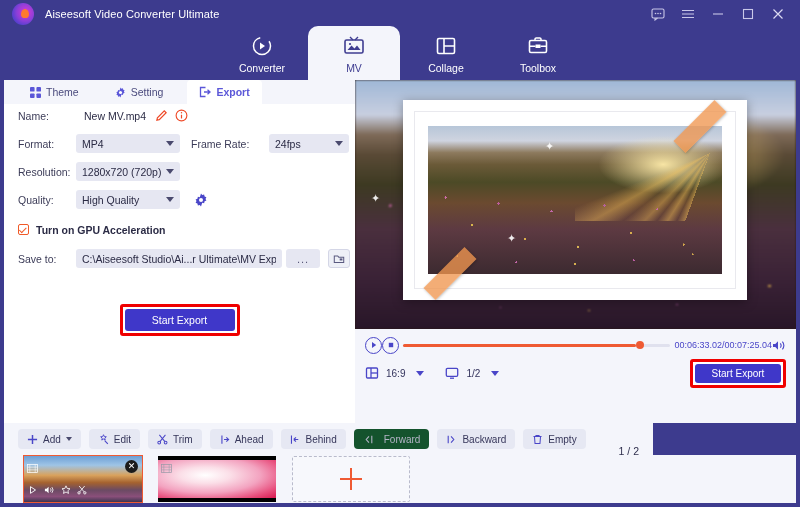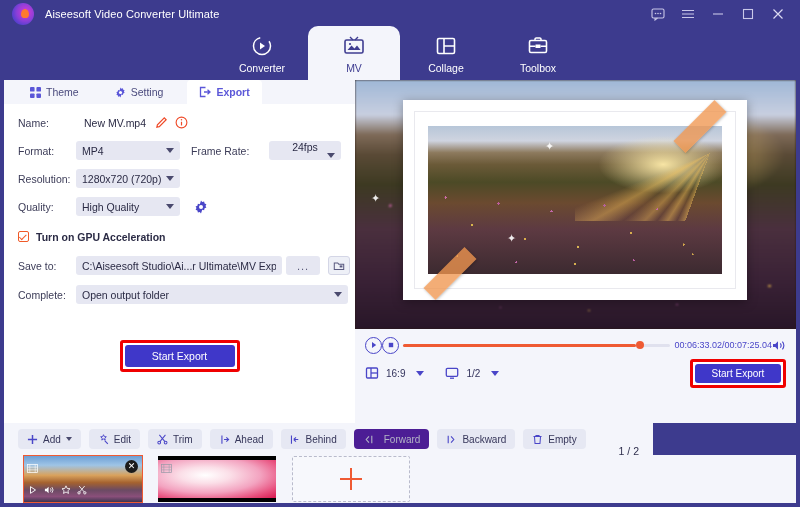--- a/index.html
+++ b/index.html
@@ -214,21 +214,21 @@
 
   
   .bottombar {
     position:absolute; top:423px; left:4px; width:649px; height:32px; background:#f4f5fb;
     display:flex; align-items:center; padding: 0 14px;
   }
   .tbtn {
     height:20px; background:#e6e8f3; border-radius:4px; display:flex; align-items:center;
     gap:5px; padding: 0 9px; font-size:10px; color:#36365a; margin-right:8px;
   }
-  .tbtn.disabled { color:#b3b4c6; background:#4c1d95;gap:10px; }
+  .tbtn.disabled { color:#b3b4c6; background:#14532d;gap:10px; }
   .pagecount { margin-left:auto; font-size:10.5px; color:#2f2f4d;margin-top:24px; }
 
   
   .thumbs {
     position:absolute; top:455px; left:4px; width:792px; height:48px; background:#f4f5fb;
     display:flex; align-items:center; padding: 0 20px; gap: 16px;
   }
   .thumb { width:118px; height:46px; position:relative; flex:none; }
   .thumb.sel { outline: 1.5px solid #ef5a33; }
   .thumb1 {
@@ -372,21 +372,21 @@
                 <path d="M6.5 1.5H1.5v9h5" fill="none" stroke="#5b57d8" stroke-width="1.3"></path>
                 <path d="M5 6h5.5M8.5 3.8L11 6l-2.5 2.2" fill="none" stroke="#5b57d8" stroke-width="1.3"></path>
               </svg>
           </span>
           <span>Export</span>
         </div>
       </div>
 
       <div class="formarea">
 
-        <div class="frow" style="margin-top:9px;">
+        <div class="frow" style="margin-top:2px;">
           <div class="flabel">Name:</div>
           <div class="namevalue">New MV.mp4</div>
           <span style="margin-left:9px;display:flex;">
             <svg width="13" height="13" viewBox="0 0 14 14">
                 <path d="M2 12l2.6-.6L12 4l-2-2-7.4 7.4z" fill="none" stroke="#ef4a28" stroke-width="1.3"></path>
               </svg>
           </span>
           <span style="margin-left:7px;display:flex;">
             <svg width="13" height="13" viewBox="0 0 14 14">
                 <circle cx="7" cy="7" r="5.8" fill="none" stroke="#ef4a28" stroke-width="1.2"></circle>
@@ -396,21 +396,21 @@
           </span>
         </div>
 
         <div class="frow" style="margin-top:9px;">
           <div class="flabel">Format:</div>
           <div class="selbox" style="width:104px;">
             <span>MP4</span>
             <span class="caret"></span>
           </div>
           <div class="flabel" style="width:78px;margin-left:11px;">Frame Rate:</div>
-          <div class="selbox" style="width:72px;flex-direction:column;">
+          <div class="selbox" style="width:80px;">
             <span>24fps</span>
             <span class="caret"></span>
           </div>
         </div>
 
         <div class="frow" style="margin-top:9px;">
           <div class="flabel">Resolution:</div>
           <div class="selbox" style="width:104px;">
             <span>1280x720 (720p)</span>
             <span class="caret"></span>
@@ -443,27 +443,20 @@
           </div>
           <div class="smallbtn" style="margin-left:4px;">...</div>
           <div class="iconbtn" style="margin-left:8px;">
             <svg width="12" height="12" viewBox="0 0 14 14">
                 <path d="M1.5 3.5h4l1.2 1.4h5.8v6.1H1.5z" fill="none" stroke="#5a5a80" stroke-width="1.2"></path>
                 <rect x="7.8" y="6.3" width="3.2" height="2.4" fill="#5a5a80"></rect>
               </svg>
           </div>
         </div>
 
-        <div class="frow" style="margin-top:10px;">
-          <div class="flabel">Complete:</div>
-          <div class="selbox" style="width:272px;">
-            <span>Open output folder</span>
-            <span class="caret"></span>
-          </div>
-        </div>
 
         <div style="display:flex;justify-content:center;margin-top:36px;">
           <div class="annot-red">
             <div class="bigexport">Start Export</div>
           </div>
         </div>
 
       </div>
     </div>
 

